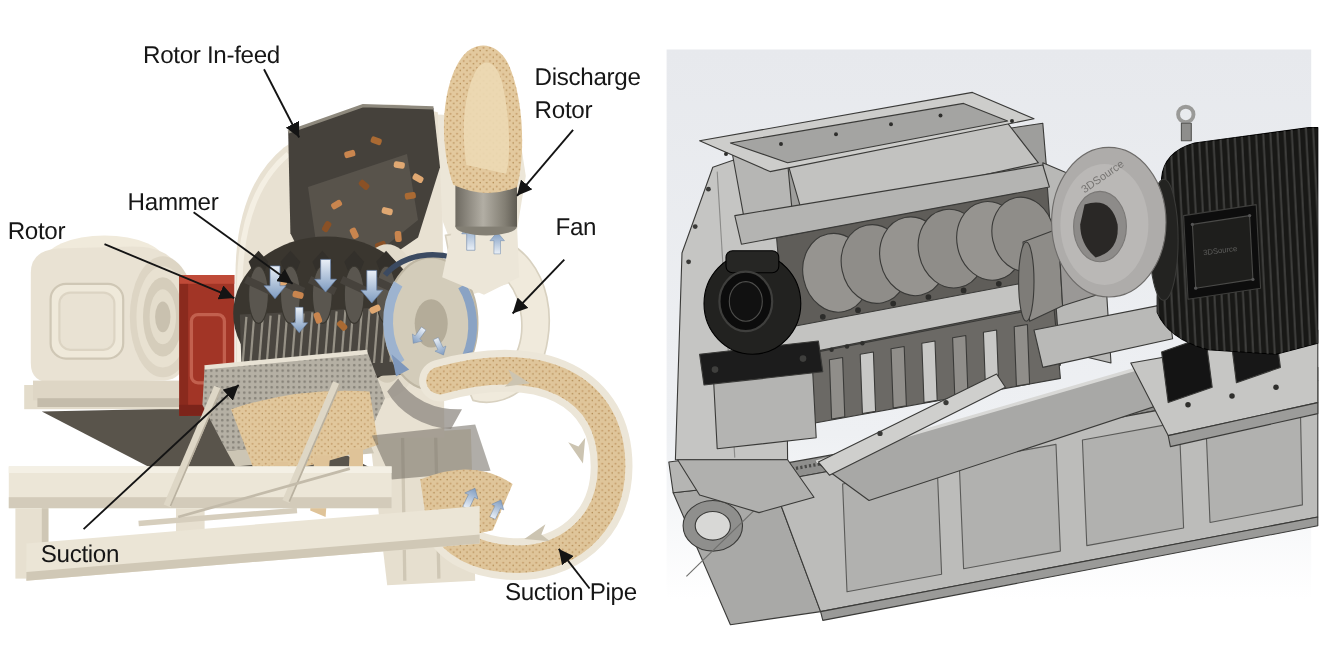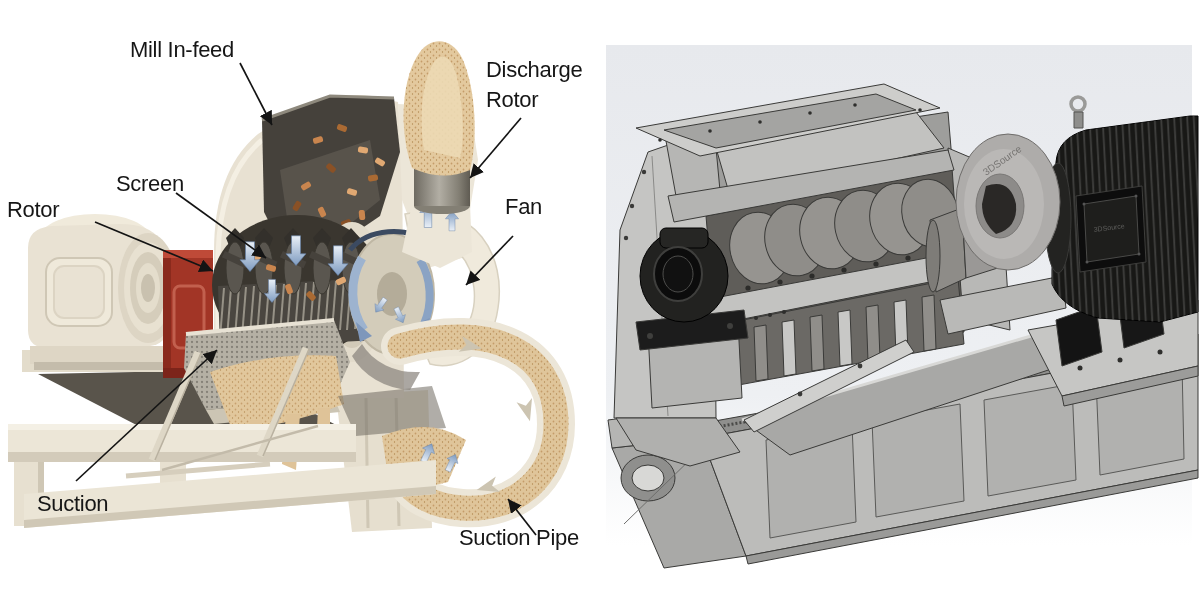--- a/index.html
+++ b/index.html
@@ -403,22 +403,22 @@
       <line x1="521" y1="118" x2="470" y2="178" marker-end="url(#ah)"></line>
       <line x1="176" y1="193" x2="266" y2="258" marker-end="url(#ah)"></line>
       <line x1="95" y1="222" x2="213" y2="271" marker-end="url(#ah)"></line>
       <line x1="513" y1="236" x2="466" y2="285" marker-end="url(#ah)"></line>
       <line x1="76" y1="481" x2="217" y2="350" marker-end="url(#ah)"></line>
       <line x1="536" y1="535" x2="508" y2="499" marker-end="url(#ah)"></line>
     </g>
   </g>
 </svg>
 
-<div class="lbl" style="left:130px;top:35px">Mill In-feed</div>
+<div class="lbl" style="left:130px;top:35px">Rotor In-feed</div>
 <div class="lbl" style="left:486px;top:55px">Discharge
 Rotor</div>
-<div class="lbl" style="left:116px;top:169px">Screen</div>
+<div class="lbl" style="left:116px;top:169px">Hammer</div>
 <div class="lbl" style="left:7px;top:195px">Rotor</div>
 <div class="lbl" style="left:505px;top:192px">Fan</div>
 <div class="lbl" style="left:37px;top:489px">Suction</div>
 <div class="lbl" style="left:459px;top:523px">Suction Pipe</div>
 
 </div>
 
 </body></html>

